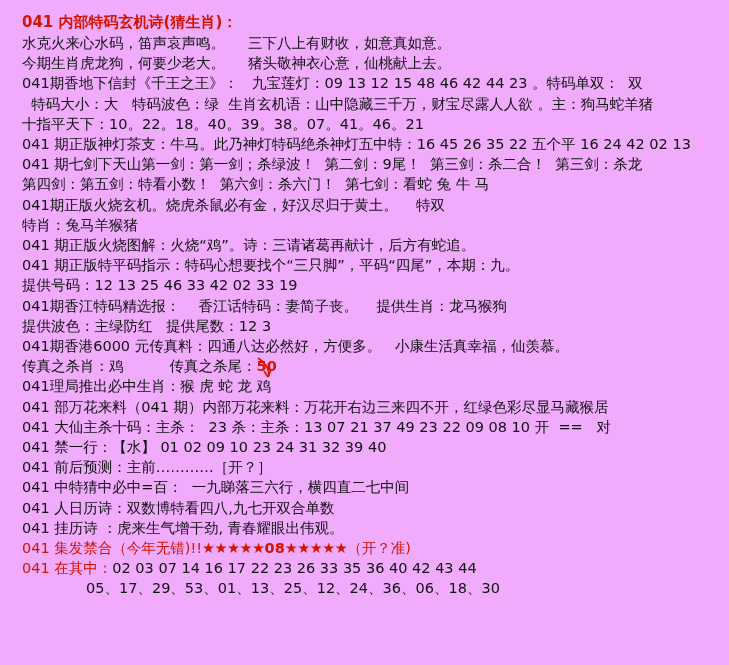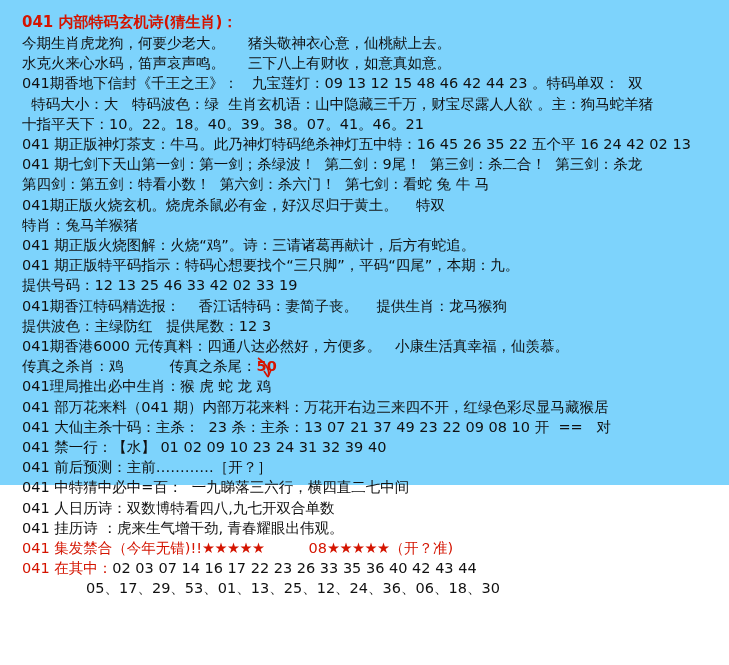--- a/index.html
+++ b/index.html
@@ -9,24 +9,24 @@
   body {
     width: 729px;
     height: 665px;
     background: #ffffff;
     font-family: "DejaVu Sans", sans-serif;
     overflow: hidden;
   }
   #page {
     position: relative;
     width: 729px;
-    height: 485px;
+    height: 665px;
     box-sizing: border-box;
     padding: 12px 8px 0 22px;
-    background: #7dd3fc;
+    background: #f0abfc;
   }
   .line {
     font-size: 14.5px;
     line-height: 20.2px;
     white-space: pre;
     color: #111111;
     letter-spacing: 0px;
   }
   .red {
     color: #d41400;
@@ -50,22 +50,21 @@
   .indent-line {
     padding-left: 64px;
   }
   .stars {
     color: #d41400;
     font-weight: bold;
     letter-spacing: -0.5px;
   }
   .circled {
     color: #d41400;
-    font-weight: normal;
-    margin-left: 44px;
+    font-weight: bold;
   }
   
   .mark-wrap {
     position: relative;
     display: inline-block;
   }
   .mark-wrap .arrow {
     position: absolute;
     left: -2px;
     top: 1px;
@@ -74,22 +73,22 @@
     pointer-events: none;
   }
 </style>
 </head>
 <body>
 
 <div id="page">
 
   <div class="title-line">041 内部特码玄机诗(猜生肖)：</div>
 
+  <div class="line">水克火来心水码，笛声哀声鸣。     三下八上有财收，如意真如意。</div>
   <div class="line">今期生肖虎龙狗，何要少老大。     猪头敬神衣心意，仙桃献上去。</div>
-  <div class="line">水克火来心水码，笛声哀声鸣。     三下八上有财收，如意真如意。</div>
   <div class="line label">041期香地下信封《千王之王》：   九宝莲灯：09 13 12 15 48 46 42 44 23 。特码单双：  双</div>
   <div class="line">  特码大小：大   特码波色：绿  生肖玄机语：山中隐藏三千万，财宝尽露人人欲 。主：狗马蛇羊猪</div>
   <div class="line">十指平天下：10。22。18。40。39。38。07。41。46。21</div>
   <div class="line label">041 期正版神灯茶支：牛马。此乃神灯特码绝杀神灯五中特：16 45 26 35 22 五个平 16 24 42 02 13</div>
   <div class="line label">041 期七剑下天山第一剑：第一剑；杀绿波！  第二剑：9尾！  第三剑：杀二合！  第三剑：杀龙</div>
   <div class="line">第四剑：第五剑：特看小数！  第六剑：杀六门！  第七剑：看蛇 兔 牛 马</div>
   <div class="line label">041期正版火烧玄机。烧虎杀鼠必有金，好汉尽归于黄土。    特双</div>
   <div class="line">特肖：兔马羊猴猪</div>
   <div class="line label">041 期正版火烧图解：火烧“鸡”。诗：三请诸葛再献计，后方有蛇追。</div>
   <div class="line label">041 期正版特平码指示：特码心想要找个“三只脚”，平码“四尾”，本期：九。</div>

